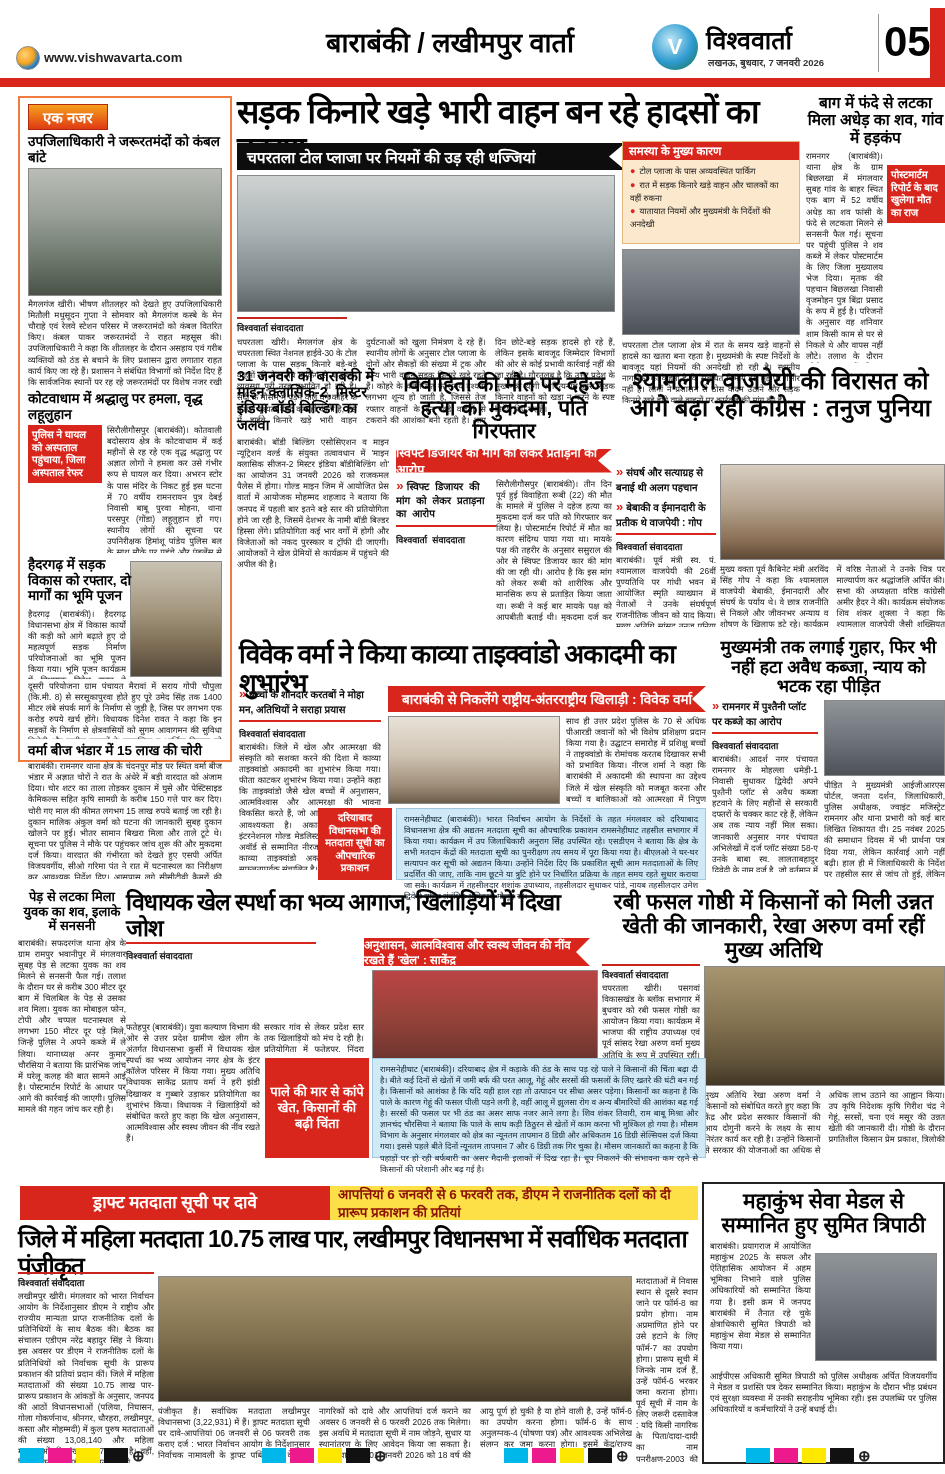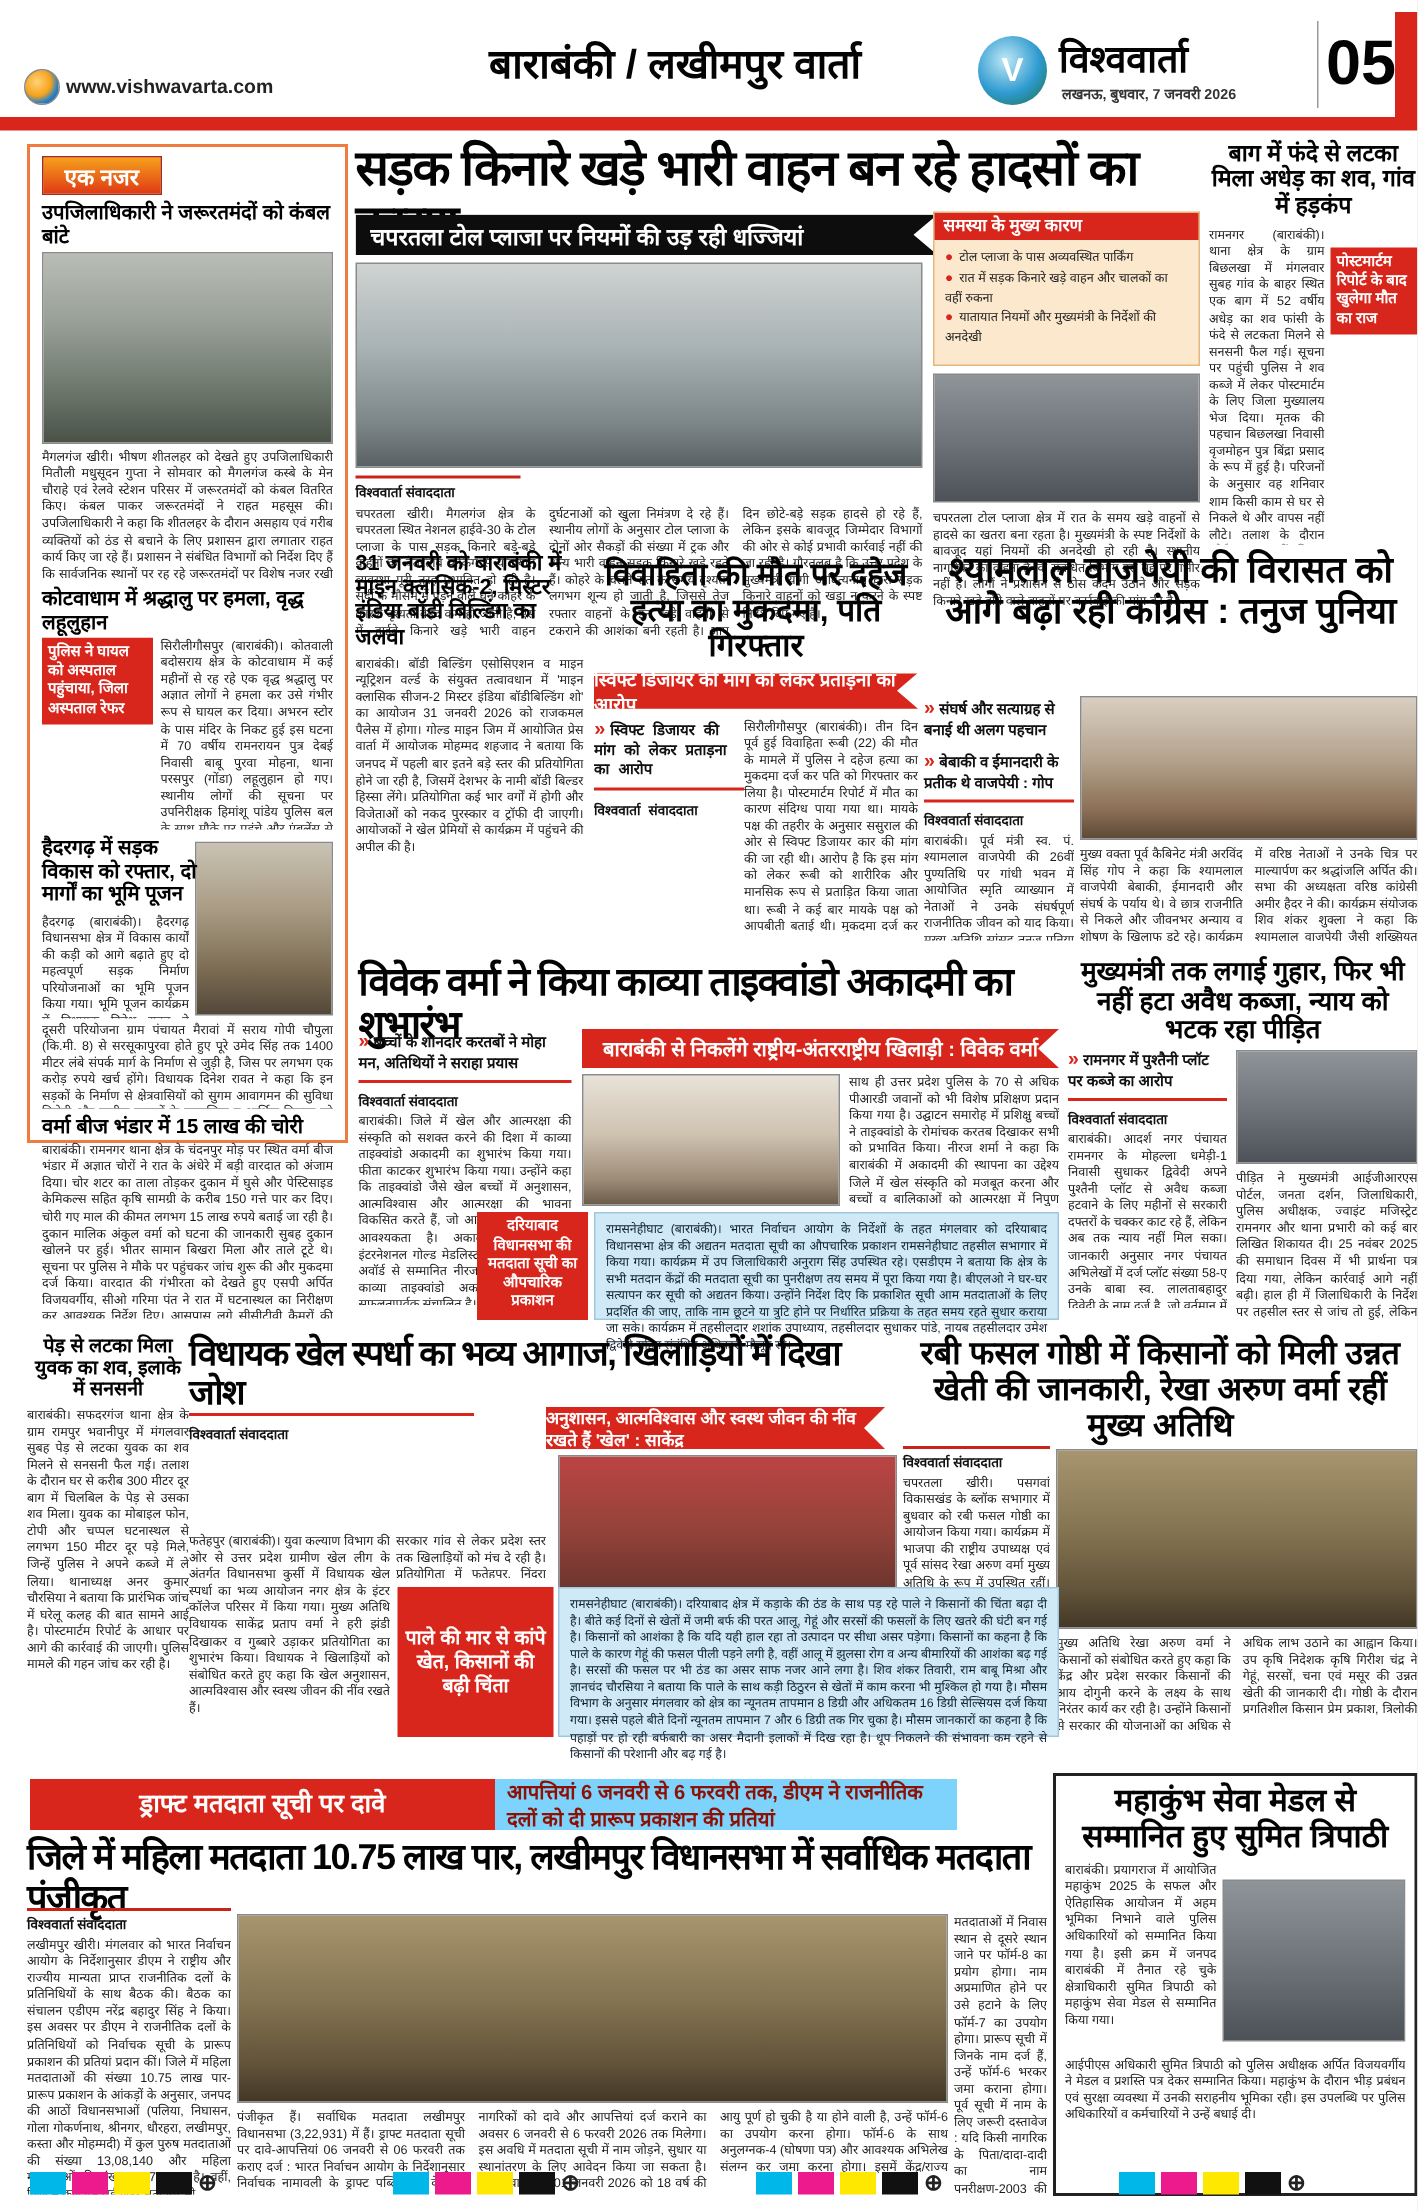--- a/index.html
+++ b/index.html
@@ -180,21 +180,21 @@
     <div class="bodytx" style="height:176px;margin-top:2px;">चपरतला खीरी। पसगवां विकासखंड के ब्लॉक सभागार में बुधवार को रबी फसल गोष्ठी का आयोजन किया गया। कार्यक्रम में भाजपा की राष्ट्रीय उपाध्यक्ष एवं पूर्व सांसद रेखा अरुण वर्मा मुख्य अतिथि के रूप में उपस्थित रहीं। गोष्ठी में किसानों की समस्याओं, रबी फसलों की उन्नत खेती, उत्पादन बढ़ाने की आधुनिक तकनीकों तथा केंद्र व प्रदेश सरकार की कृषि संबंधी योजनाओं पर विस्तार से चर्चा की गई।</div>
   </div>
   <div class="abs photo ph8" style="left:704px;top:966px;width:241px;height:120px;"></div>
   <div class="abs bodytx cols2" style="left:704px;top:1090px;width:241px;height:70px;">मुख्य अतिथि रेखा अरुण वर्मा ने किसानों को संबोधित करते हुए कहा कि केंद्र और प्रदेश सरकार किसानों की आय दोगुनी करने के लक्ष्य के साथ निरंतर कार्य कर रही है। उन्होंने किसानों से सरकार की योजनाओं का अधिक से अधिक लाभ उठाने का आह्वान किया। उप कृषि निदेशक कृषि गिरीश चंद्र ने गेहूं, सरसों, चना एवं मसूर की उन्नत खेती की जानकारी दी। गोष्ठी के दौरान प्रगतिशील किसान प्रेम प्रकाश, त्रिलोकी नाथ, राशिद अंसारी सहित बड़ी संख्या में किसान मौजूद रहे।</div>
 
   <div class="abs redbox ctr" style="left:265px;top:1058px;width:104px;height:100px;font-size:13px;display:flex;align-items:center;justify-content:center;">पाले की मार से कांपे खेत, किसानों की बढ़ी चिंता</div>
 
   <div class="abs bluebar" style="left:372px;top:1058px;width:334px;height:100px;">रामसनेहीघाट (बाराबंकी)। दरियाबाद क्षेत्र में कड़ाके की ठंड के साथ पड़ रहे पाले ने किसानों की चिंता बढ़ा दी है। बीते कई दिनों से खेतों में जमी बर्फ की परत आलू, गेहूं और सरसों की फसलों के लिए खतरे की घंटी बन गई है। किसानों को आशंका है कि यदि यही हाल रहा तो उत्पादन पर सीधा असर पड़ेगा। किसानों का कहना है कि पाले के कारण गेहूं की फसल पीली पड़ने लगी है, वहीं आलू में झुलसा रोग व अन्य बीमारियों की आशंका बढ़ गई है। सरसों की फसल पर भी ठंड का असर साफ नजर आने लगा है। शिव शंकर तिवारी, राम बाबू मिश्रा और ज्ञानचंद चौरसिया ने बताया कि पाले के साथ कड़ी ठिठुरन से खेतों में काम करना भी मुश्किल हो गया है। मौसम विभाग के अनुसार मंगलवार को क्षेत्र का न्यूनतम तापमान 8 डिग्री और अधिकतम 16 डिग्री सेल्सियस दर्ज किया गया। इससे पहले बीते दिनों न्यूनतम तापमान 7 और 6 डिग्री तक गिर चुका है। मौसम जानकारों का कहना है कि पहाड़ों पर हो रही बर्फबारी का असर मैदानी इलाकों में दिख रहा है। धूप निकलने की संभावना कम रहने से किसानों की परेशानी और बढ़ गई है।</div>
 
   <div class="abs redbox ctr" style="left:20px;top:1186px;width:310px;height:34px;font-size:17px;display:flex;align-items:center;justify-content:center;">ड्राफ्ट मतदाता सूची पर दावे</div>
-  <div class="abs" style="left:330px;top:1186px;width:308px;height:34px;background:#7dd3fc;color:#8d1005;font-weight:bold;font-size:13.5px;display:flex;align-items:center;padding:0 8px;box-sizing:border-box;">आपत्तियां 6 जनवरी से 6 फरवरी तक, डीएम ने राजनीतिक दलों को दी प्रारूप प्रकाशन की प्रतियां</div>
+  <div class="abs" style="left:330px;top:1186px;width:368px;height:34px;background:#fde047;color:#8d1005;font-weight:bold;font-size:13.5px;display:flex;align-items:center;padding:0 8px;box-sizing:border-box;">आपत्तियां 6 जनवरी से 6 फरवरी तक, डीएम ने राजनीतिक दलों को दी प्रारूप प्रकाशन की प्रतियां</div>
 
   <div class="abs hl" style="left:18px;top:1226px;width:680px;font-size:24px;letter-spacing:-1px;">जिले में महिला मतदाता 10.75 लाख पार, लखीमपुर विधानसभा में सर्वाधिक मतदाता पंजीकृत</div>
   <div class="abs" style="left:18px;top:1272px;width:136px;height:190px;">
     <div class="byline">विश्ववार्ता संवाददाता</div>
     <div class="bodytx" style="height:172px;margin-top:2px;">लखीमपुर खीरी। मंगलवार को भारत निर्वाचन आयोग के निर्देशानुसार डीएम ने राष्ट्रीय और राज्यीय मान्यता प्राप्त राजनीतिक दलों के प्रतिनिधियों के साथ बैठक की। बैठक का संचालन एडीएम नरेंद्र बहादुर सिंह ने किया। इस अवसर पर डीएम ने राजनीतिक दलों के प्रतिनिधियों को निर्वाचक सूची के प्रारूप प्रकाशन की प्रतियां प्रदान कीं। जिले में महिला मतदाताओं की संख्या 10.75 लाख पार- प्रारूप प्रकाशन के आंकड़ों के अनुसार, जनपद की आठों विधानसभाओं (पलिया, निघासन, गोला गोकर्णनाथ, श्रीनगर, धौरहरा, लखीमपुर, कस्ता और मोहम्मदी) में कुल पुरुष मतदाताओं की संख्या 13,08,140 और महिला मतदाताओं की संख्या 10,75,881 है। वहीं, जिले में कुल 49 थर्ड जेंडर मतदाता भी</div>
   </div>
   <div class="abs photo ph8" style="left:158px;top:1276px;width:474px;height:126px;"></div>
   <div class="abs bodytx cols3" style="left:158px;top:1406px;width:474px;height:56px;">पंजीकृत हैं। सर्वाधिक मतदाता लखीमपुर विधानसभा (3,22,931) में हैं। ड्राफ्ट मतदाता सूची पर दावे-आपत्तियां 06 जनवरी से 06 फरवरी तक कराए दर्ज : भारत निर्वाचन आयोग के निर्देशानुसार निर्वाचक नामावली के ड्राफ्ट पब्लिकेशन के बाद नागरिकों को दावे और आपत्तियां दर्ज कराने का अवसर 6 जनवरी से 6 फरवरी 2026 तक मिलेगा। इस अवधि में मतदाता सूची में नाम जोड़ने, सुधार या स्थानांतरण के लिए आवेदन किया जा सकता है। जिन युवाओं की 01 जनवरी 2026 को 18 वर्ष की आयु पूर्ण हो चुकी है या होने वाली है, उन्हें फॉर्म-6 का उपयोग करना होगा। फॉर्म-6 के साथ अनुलग्नक-4 (घोषणा पत्र) और आवश्यक अभिलेख संलग्न कर जमा करना होगा। इसमें केंद्र/राज्य सरकार व सार्वजनिक क्षेत्र के उपक्रम द्वारा जारी पहचान पत्र का उपयोग किया जा सकता है।</div>
   <div class="abs bodytx" style="left:636px;top:1276px;width:62px;height:186px;">मतदाताओं में निवास स्थान से दूसरे स्थान जाने पर फॉर्म-8 का प्रयोग होगा। नाम अप्रमाणित होने पर उसे हटाने के लिए फॉर्म-7 का उपयोग होगा। प्रारूप सूची में जिनके नाम दर्ज हैं, उन्हें फॉर्म-6 भरकर जमा कराना होगा। पूर्व सूची में नाम के लिए जरूरी दस्तावेज : यदि किसी नागरिक के पिता/दादा-दादी का नाम पुनरीक्षण-2003 की सूची में नहीं है, तो उसे अपने जन्म के अभिलेख संबंधित बूथ पर जमा करने होंगे।</div>
 

